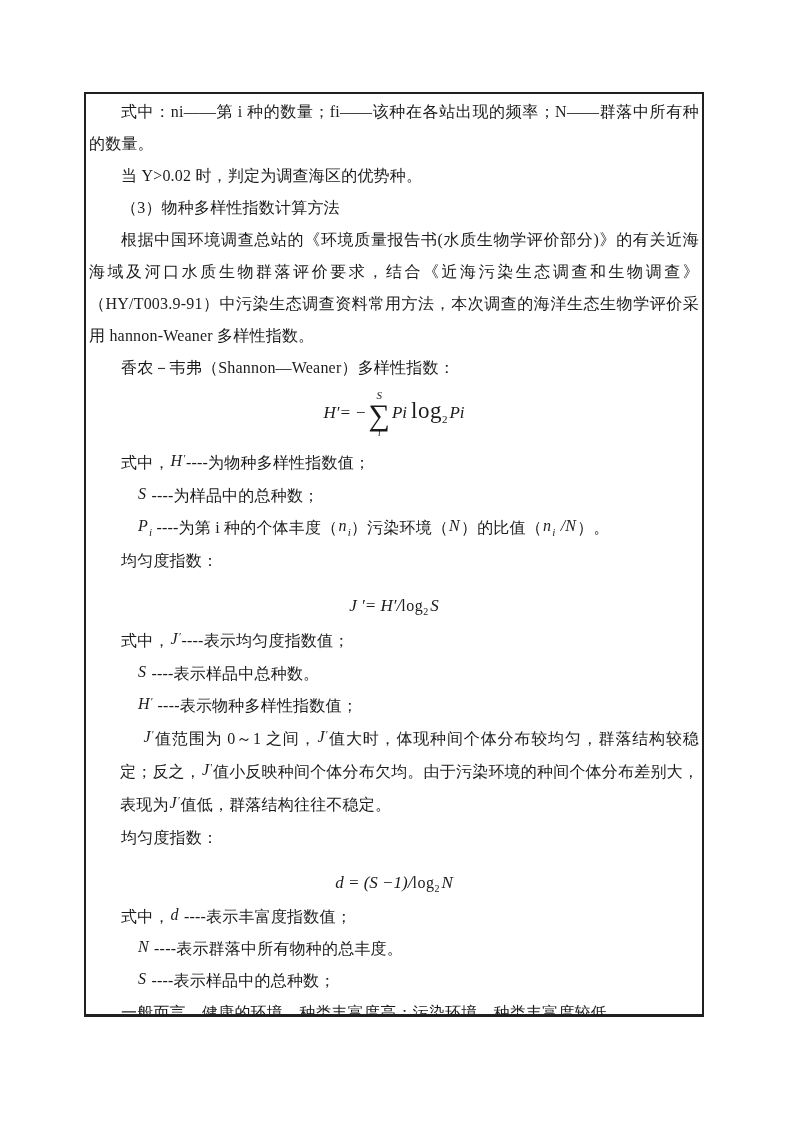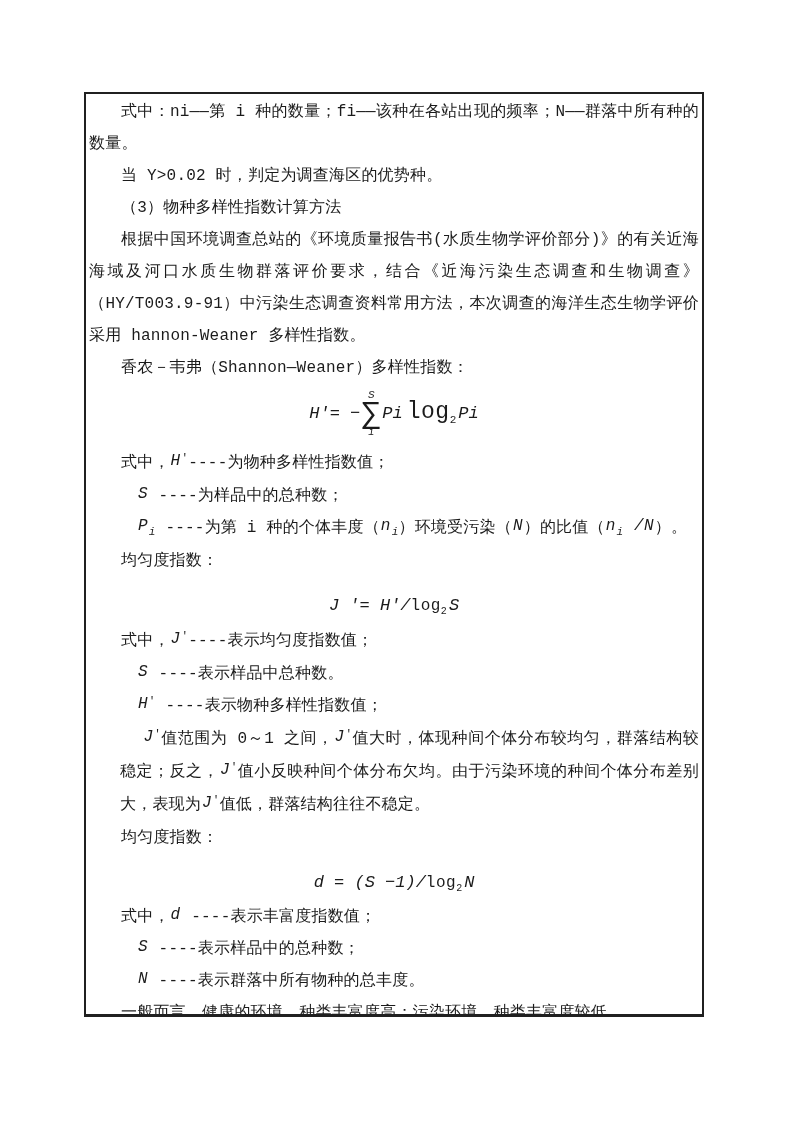--- a/index.html
+++ b/index.html
@@ -2,21 +2,21 @@
 <html><head>
 <meta charset="utf-8">
 <style>
   html,body{margin:0;padding:0;background:#ffffff;}
   body{
     width:793px;height:1122px;overflow:hidden;
     font-family:"Liberation Serif","DejaVu Serif",serif;
     color:#1b1b1b;
     -webkit-font-smoothing:antialiased;
   }
-  .sheet{position:relative;width:793px;height:1122px;background:#ffffff;font-family:Liberation Mono, monospace;}
+  .sheet{position:relative;width:793px;height:1122px;background:#ffffff;}
   .textbox{
     position:absolute;left:84px;top:92px;width:620px;height:925px;
     box-sizing:border-box;
     border:2px solid #202020;border-bottom-width:3px;
     padding:2px 3px 0 3px;
     font-size:16px;line-height:32px;
     overflow:hidden;
   }
   .para{margin:0;text-align:justify;letter-spacing:0.2px;}
   .i2{text-indent:2em;}
@@ -58,36 +58,36 @@
     <div class="formula formula-lg">
       <span class="fi">H′= −</span><span class="sigma-wrap">
           <span class="sig-top">S</span>
           <span class="sig">∑</span>
           <span class="sig-bot">i</span>
         </span><span class="fi">Pi</span><span class="gap"></span><span class="flog">log</span><span class="flogsub">2</span><span class="fi">Pi</span>
     </div>
 
     <p class="para i2"><span>式中，</span><span class="r-mi">H</span><span class="r-msup">′</span><span>----为物种多样性指数值；</span></p>
     <p class="para i3"><span class="r-mi">S</span><span> ----为样品中的总种数；</span></p>
-    <p class="para i3"><span class="r-mi">P</span><span class="r-msub">i</span><span> ----为第 i 种的个体丰度（</span><span class="r-mi">n</span><span class="r-msub">i</span><span>）环境受污染（</span><span class="r-mi">N</span><span>）的比值（</span><span class="r-mi">n</span><span class="r-msub">i</span><span class="r-mi"> /N</span><span>）。</span></p>
+    <p class="para i3"><span class="r-mi">P</span><span class="r-msub">i</span><span> ----为第 i 种的个体丰度（</span><span class="r-mi">n</span><span class="r-msub">i</span><span>）污染环境（</span><span class="r-mi">N</span><span>）的比值（</span><span class="r-mi">n</span><span class="r-msub">i</span><span class="r-mi"> /N</span><span>）。</span></p>
     <p class="para i2"><span>均匀度指数：</span></p>
 
     <div class="formula formula-sm">
       <span class="fi">J ′= H′/</span><span class="flog">log</span><span class="flogsub">2</span><span class="fi">S</span>
     </div>
 
     <p class="para i2"><span>式中，</span><span class="r-mi">J</span><span class="r-msup">′</span><span>----表示均匀度指数值；</span></p>
     <p class="para i3"><span class="r-mi">S</span><span> ----表示样品中总种数。</span></p>
     <p class="para i3"><span class="r-mi">H</span><span class="r-msup">′</span><span> ----表示物种多样性指数值；</span></p>
     <p class="para i15"><span class="r-mi">J</span><span class="r-msup">′</span><span>值范围为 0～1 之间，</span><span class="r-mi">J</span><span class="r-msup">′</span><span>值大时，体现种间个体分布较均匀，群落结构较稳定；反之，</span><span class="r-mi">J</span><span class="r-msup">′</span><span>值小反映种间个体分布欠均。由于污染环境的种间个体分布差别大，表现为</span><span class="r-mi">J</span><span class="r-msup">′</span><span>值低，群落结构往往不稳定。</span></p>
     <p class="para i2"><span>均匀度指数：</span></p>
 
     <div class="formula formula-sm">
       <span class="fi">d = (S −1)/</span><span class="flog">log</span><span class="flogsub">2</span><span class="fi">N</span>
     </div>
 
     <p class="para i2"><span>式中，</span><span class="r-mi">d</span><span> ----表示丰富度指数值；</span></p>
+    <p class="para i3"><span class="r-mi">N</span><span> ----表示群落中所有物种的总丰度。</span></p>
     <p class="para i3"><span class="r-mi">S</span><span> ----表示样品中的总种数；</span></p>
-    <p class="para i3"><span class="r-mi">N</span><span> ----表示群落中所有物种的总丰度。</span></p>
     <p class="para i2"><span>一般而言，健康的环境，种类丰富度高；污染环境，种类丰富度较低。</span></p>
 
   </div>
 </div>
 
 </body></html>

